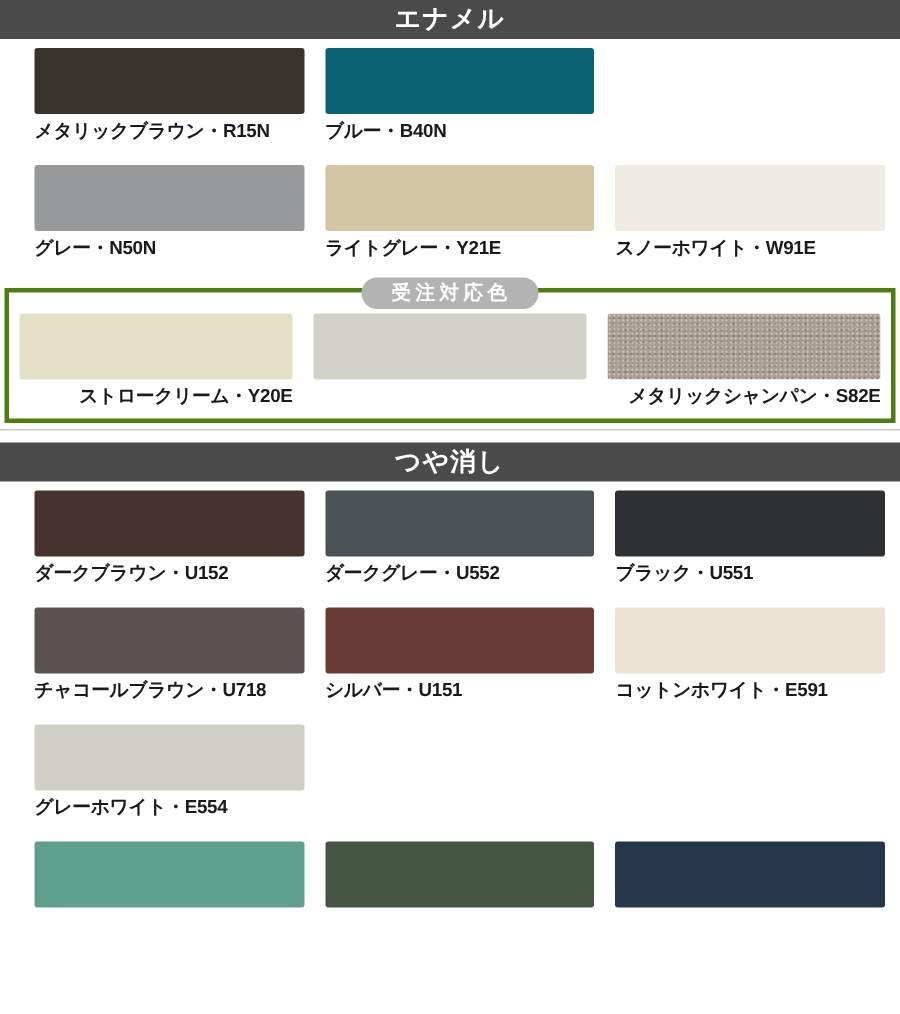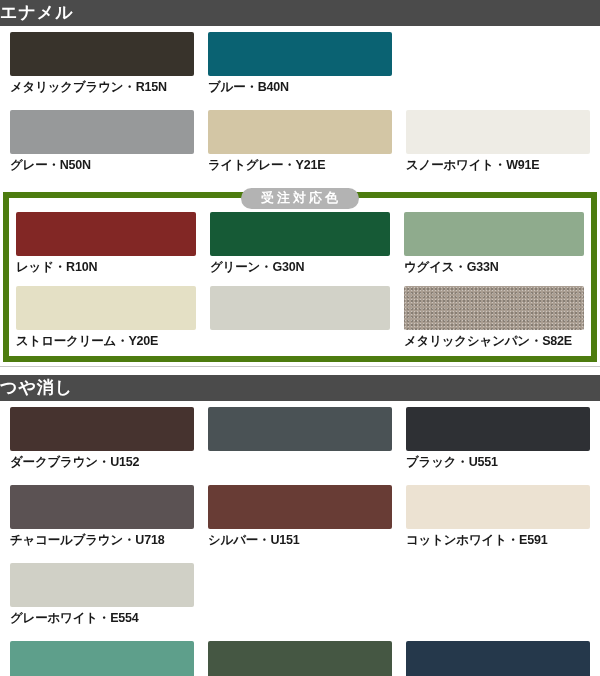--- a/index.html
+++ b/index.html
@@ -10,32 +10,33 @@
     overflow: hidden;
   }
   .page { width: 600px; height: 676px; position: relative; }
 
   
   .section-bar {
     background: #4b4b4b;
     color: #ffffff;
     height: 26px;
     line-height: 26px;
+    text-align: center;
     font-size: 17px;
     font-weight: bold;
     letter-spacing: 1px;
   }
 
   
   .grid {
     display: grid;
     grid-template-columns: repeat(3, 1fr);
     column-gap: 14px;
     row-gap: 0px;
-    padding: 6px 10px 2px 10px;
+    padding: 6px 10px 2px 23px;
   }
   .cell { }
   .cell.empty { visibility: hidden; }
   .chip {
     height: 44px;
     width: 100%;
     border-radius: 2px;
   }
   .chip.tex {
     background-image:
@@ -49,23 +50,24 @@
     font-weight: bold;
     color: #1a1a1a;
     padding: 3px 0 6px 0;
     white-space: nowrap;
     letter-spacing: -0.2px;
   }
 
   
   .subsection {
     position: relative;
-    border: 6px solid #4d7c0f;
+    border: 3px solid #4d7c0f;
     margin: 10px 3px 0 3px;
     padding-top: 10px;
+    text-align: right;
   }
   .subsection-tag {
     position: absolute;
     top: -10px;
     left: 50%;
     transform: translateX(-50%);
     background: #b3b3b3;
     color: #ffffff;
     font-size: 13px;
     font-weight: bold;
@@ -112,34 +114,20 @@
     </div>
     <div class="cell">
       <div class="chip" style="background-color: rgb(238, 236, 229);"></div>
       <div class="chip-label">スノーホワイト・W91E</div>
     </div>
   </div>
 
   <div class="subsection">
     <div class="subsection-tag">受注対応色</div>
 
-    <div class="grid">
-      <div class="cell">
-        <div class="chip" style="background-color: rgb(130, 39, 37);"></div>
-        <div class="chip-label">レッド・R10N</div>
-      </div>
-      <div class="cell">
-        <div class="chip" style="background-color: rgb(22, 90, 54);"></div>
-        <div class="chip-label">グリーン・G30N</div>
-      </div>
-      <div class="cell">
-        <div class="chip" style="background-color: rgb(143, 171, 141);"></div>
-        <div class="chip-label">ウグイス・G33N</div>
-      </div>
-    </div>
 
     <div class="grid">
       <div class="cell">
         <div class="chip" style="background-color: rgb(228, 224, 197);"></div>
         <div class="chip-label">ストロークリーム・Y20E</div>
       </div>
       <div class="cell">
         <div class="chip" style="background-color: rgb(210, 210, 200);"></div>
       </div>
       <div class="cell">
@@ -154,20 +142,21 @@
 
   <div class="section-bar">つや消し</div>
 
   <div class="grid">
     <div class="cell">
       <div class="chip" style="background-color: rgb(70, 51, 47);"></div>
       <div class="chip-label">ダークブラウン・U152</div>
     </div>
     <div class="cell">
       <div class="chip" style="background-color: rgb(74, 82, 85);"></div>
+      <div class="chip-label">ダークグレー・U552</div>
     </div>
     <div class="cell">
       <div class="chip" style="background-color: rgb(46, 48, 52);"></div>
       <div class="chip-label">ブラック・U551</div>
     </div>
   </div>
 
   <div class="grid">
     <div class="cell">
       <div class="chip" style="background-color: rgb(91, 82, 83);"></div>

